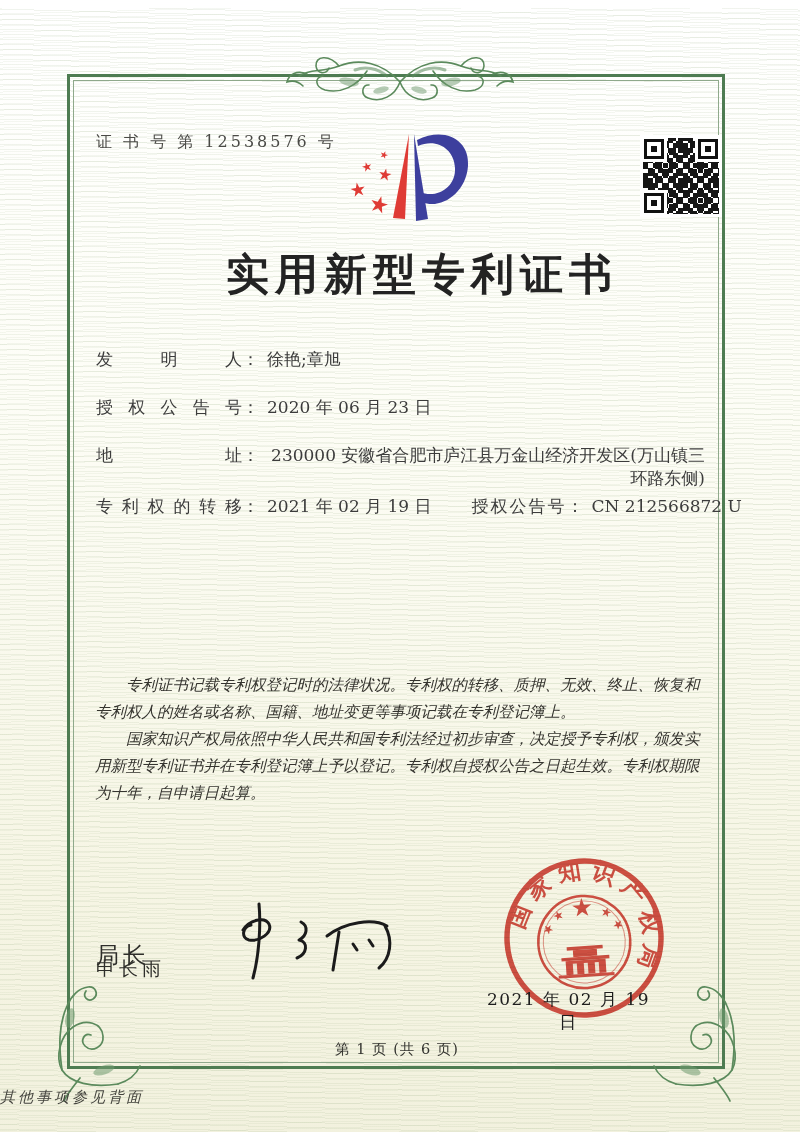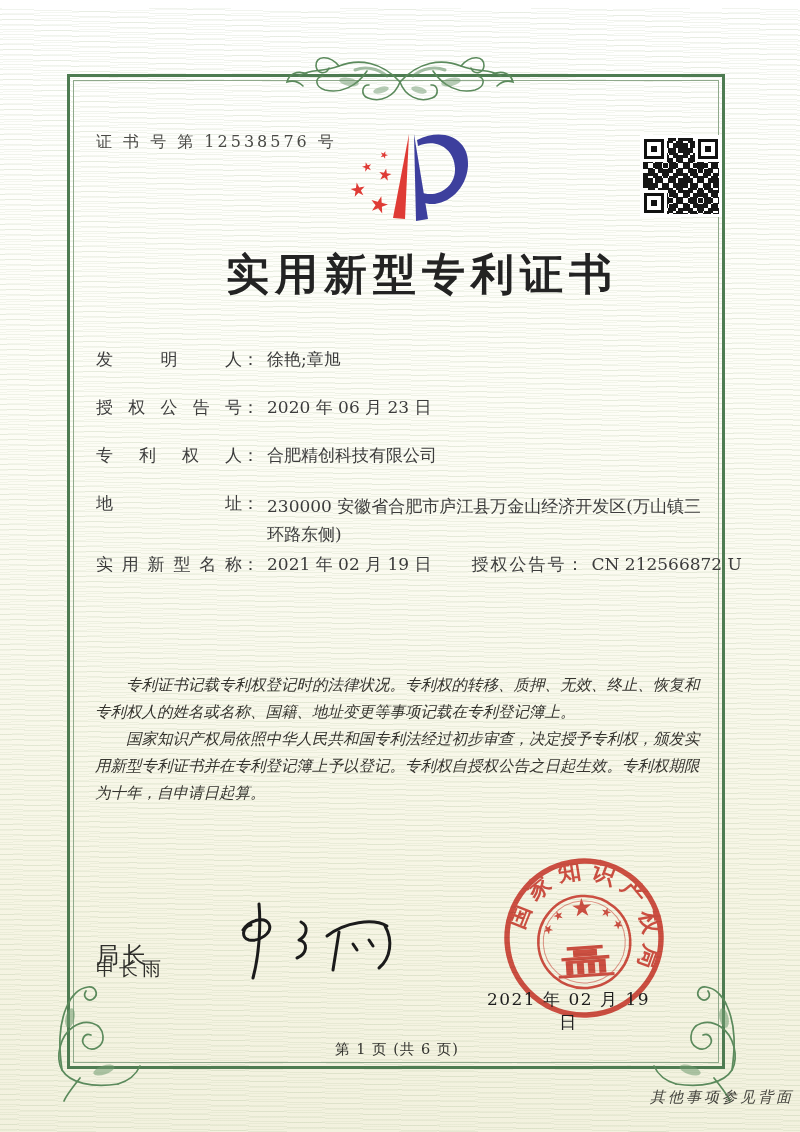--- a/index.html
+++ b/index.html
@@ -38,42 +38,42 @@
   .qr-f-tl { left:4px; top:4px; } .qr-f-tr { right:4px; top:4px; } .qr-f-bl { left:4px; bottom:4px; }
   .title {
     position:absolute; left:0; right:0; top:238px; margin:0; text-align:center;
     font-size:43px; font-weight:600; letter-spacing:6px; color:#232323;padding-left:44px;
   }
   .fields { position:absolute; left:96px; top:340px; width:620px; font-size:17px; color:#3c3c3c; }
   .row { height:22px; margin-bottom:26px; white-space:nowrap; }
   .lbl { display:inline-block; width:146px; text-align:justify; text-align-last:justify; vertical-align:top; }
   .colon { margin-right:8px; }
   .row-addr { height:auto; margin-bottom:5px; }
-  .row-addr .val { display:inline-block; width:438px; white-space:normal; vertical-align:top; line-height:28px; }
+  .row-addr .val { display:inline-block; width:438px; white-space:normal; vertical-align:top; line-height:23px;text-align:right; }
   .lbl2 { margin-left:40px; letter-spacing:2px; }
   .paras {
     position:absolute; left:95px; top:664px; width:614px;
     font-size:15.5px; line-height:27px; color:#35342f; font-style:italic;
   }
   .paras p { margin:0; text-indent:2em; }
   .sig-title { position:absolute; left:96px; top:932px; font-size:23px; letter-spacing:4px; color:#2e2e2a; }
   .sig-name  { position:absolute; left:96px; top:948px; font-size:19px; letter-spacing:4px; color:#2e2e2a; }
   .signature { position:absolute; left:215px; top:888px; }
   .seal { position:absolute; left:496px; top:842px; opacity:0.88; mix-blend-mode:multiply; transform:rotate(-4deg); }
   .seal-ring-text { font-size:23px; font-weight:bold; letter-spacing:8px; fill:#cf3a30; }
   .seal-date {
     position:absolute; left:486px; top:980px; width:165px; text-align:center;
     font-size:17px; letter-spacing:1.5px; color:#1d1d1d; z-index:5;
   }
   .page-info {
     position:absolute; left:0; right:6px; top:1032px; text-align:center;
     font-size:14.5px; letter-spacing:1px; color:#33332f;
   }
   .back-note {
-    position:absolute; left:0; right:6px; top:1080px; text-align:right;
+    position:absolute; left:0; right:6px; top:1080px; text-align:left;
     font-size:15px; letter-spacing:3px; color:#44443e; font-style:italic;
   }
 </style>
 </head>
 <body>
 
 <div class="page">
 
   <div class="frame"></div>
 
@@ -143,28 +143,25 @@
 
   <h1 class="title">实用新型专利证书</h1>
 
   <div class="fields">
     <div class="row">
       <span class="lbl">发明人</span><span class="colon">：</span><span class="val">徐艳;章旭</span>
     </div>
     <div class="row">
       <span class="lbl">授权公告号</span><span class="colon">：</span><span class="val">2020 年 06 月 23 日</span>
     </div>
-    <div class="row">
-      <span class="lbl">专利权人</span><span class="colon">：</span><span class="val">合肥精创科技有限公司</span>
-    </div>
     <div class="row row-addr">
       <span class="lbl">地址</span><span class="colon">：</span><span class="val">230000 安徽省合肥市庐江县万金山经济开发区(万山镇三环路东侧)</span>
     </div>
     <div class="row">
-      <span class="lbl">实用新型名称</span><span class="colon">：</span><span class="val">2021 年 02 月 19 日</span><span class="lbl2">授权公告号</span><span class="colon">：</span><span class="val">CN 212566872 U</span>
+      <span class="lbl">专利权的转移</span><span class="colon">：</span><span class="val">2021 年 02 月 19 日</span><span class="lbl2">授权公告号</span><span class="colon">：</span><span class="val">CN 212566872 U</span>
     </div>
   </div>
 
   <div class="paras">
     <p>专利证书记载专利权登记时的法律状况。专利权的转移、质押、无效、终止、恢复和专利权人的姓名或名称、国籍、地址变更等事项记载在专利登记簿上。</p>
     <p>国家知识产权局依照中华人民共和国专利法经过初步审查，决定授予专利权，颁发实用新型专利证书并在专利登记簿上予以登记。专利权自授权公告之日起生效。专利权期限为十年，自申请日起算。</p>
   </div>
 
   <div class="sig-title">局长</div>
   <div class="sig-name">申长雨</div>

